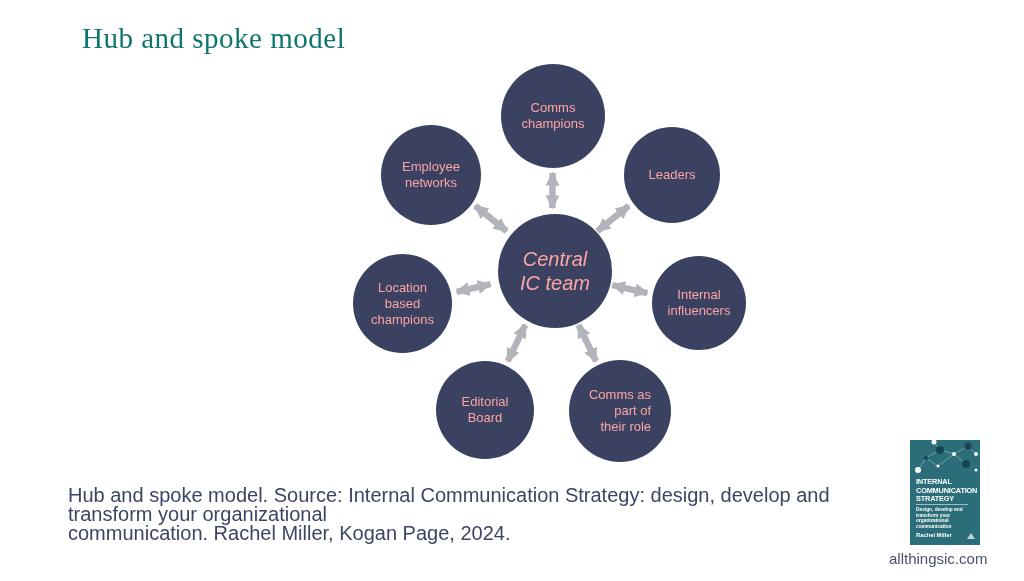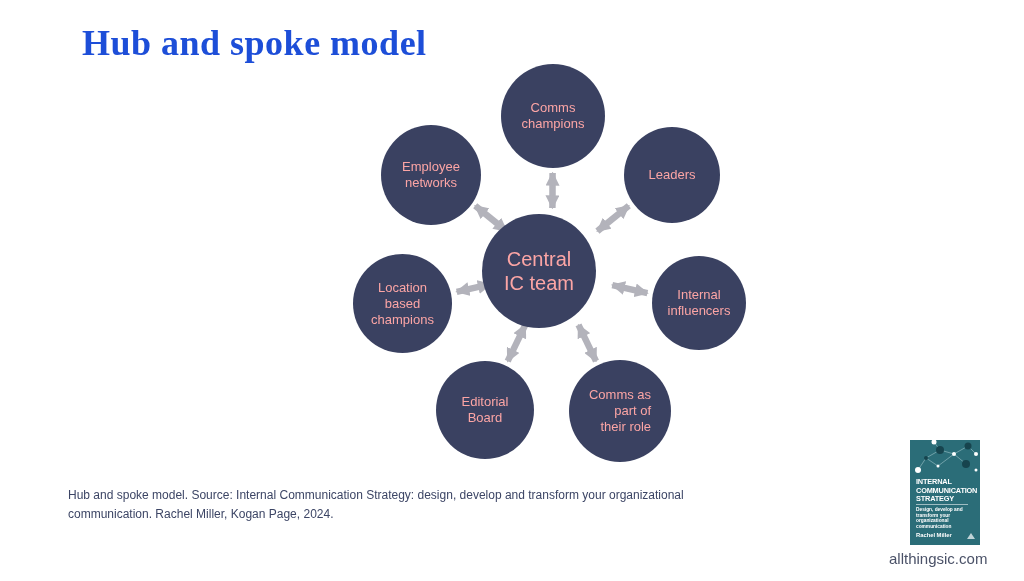--- a/index.html
+++ b/index.html
@@ -15,44 +15,44 @@
     background: #ffffff;
     overflow: hidden;
   }
 
   
   .page-title {
     position: absolute;
     left: 82px;
     top: 22px;
     font-family: "Liberation Serif", serif;
-    font-weight: 700;
-    font-size: 36px;
-    color: #1d4ed8;
+    font-weight: 400;
+    font-size: 29px;
+    color: #0f766e;
     letter-spacing: 0.5px;
     white-space: nowrap;
   }
 
   
   .node {
     position: absolute;
     border-radius: 50%;
     background: #3a4161;
     color: #fca5a5;
     display: flex;
     align-items: center;
     justify-content: center;
     text-align: center;
     white-space: pre-line;
     font-size: 13px;
     line-height: 16px;
   }
   .node.hub {
-    left: 482px; top: 214px; width: 114px; height: 114px;
-    font-size: 20px; line-height: 24px;
+    left: 498px; top: 214px; width: 114px; height: 114px;
+    font-size: 20px; line-height: 24px; font-style: italic;
   }
   .node.comms-champions        { left: 501px; top: 64px;  width: 104px; height: 104px; }
   .node.employee-networks      { left: 381px; top: 125px; width: 100px; height: 100px; }
   .node.leaders                { left: 624px; top: 127px; width: 96px;  height: 96px;  }
   .node.location-based-champions { left: 353px; top: 254px; width: 99px; height: 99px; }
   .node.internal-influencers   { left: 652px; top: 256px; width: 94px;  height: 94px;  }
   .node.editorial-board        { left: 436px; top: 361px; width: 98px;  height: 98px;  }
   .node.comms-as-part          { left: 569px; top: 360px; width: 102px; height: 102px; text-align: right; }
 
   .arrow-layer {
@@ -61,21 +61,21 @@
     width: 1024px; height: 581px;
     pointer-events: none;
   }
 
   
   .caption {
     position: absolute;
     left: 68px;
     top: 486px;
     width: 800px;
-    font-size: 12px;
+    font-size: 20px;
     line-height: 19px;
     color: #3c4565;
     white-space: pre-line;
   }
 
   
   .logo {
     position: absolute;
     left: 56px;
     top: 524px;

